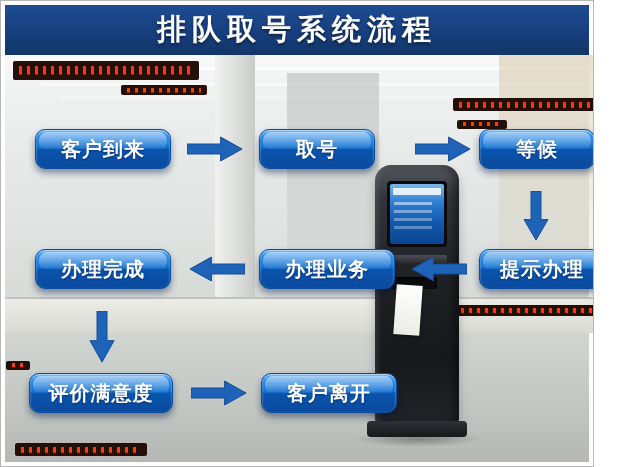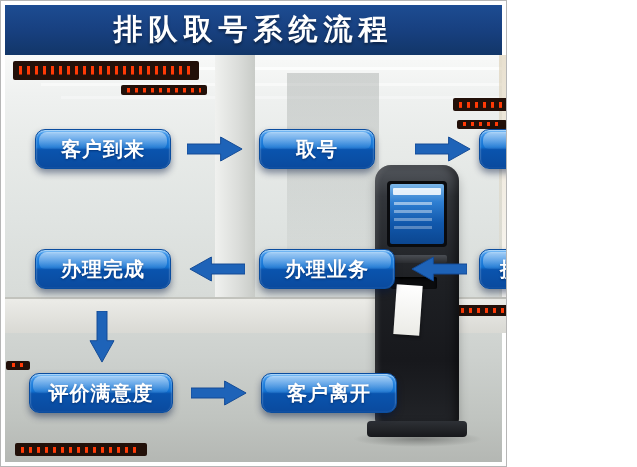--- a/index.html
+++ b/index.html
@@ -1,16 +1,16 @@
 <!DOCTYPE html>
 <html><head>
 <meta charset="utf-8">
 <style>
   html,body{margin:0;padding:0;background:#fff;}
-  .stage{position:relative;width:507px;height:467px;box-sizing:border-box;border:1px solid #b6b6b6;
+  .stage{position:relative;width:594px;height:467px;box-sizing:border-box;border:1px solid #b6b6b6;
          background:#fff;overflow:hidden;font-family:"DejaVu Sans","Liberation Sans",sans-serif;}
 
   
   .header{position:absolute;left:4px;top:4px;right:4px;height:50px;
           background:linear-gradient(180deg,#1d4c92 0%,#173f7e 55%,#123668 100%);
           display:flex;align-items:center;justify-content:center;z-index:5;}
   .header h1{margin:0;color:#fff;font-size:29px;font-weight:bold;letter-spacing:6px;
              text-shadow:0 2px 3px rgba(0,0,0,.45);}
 
   

